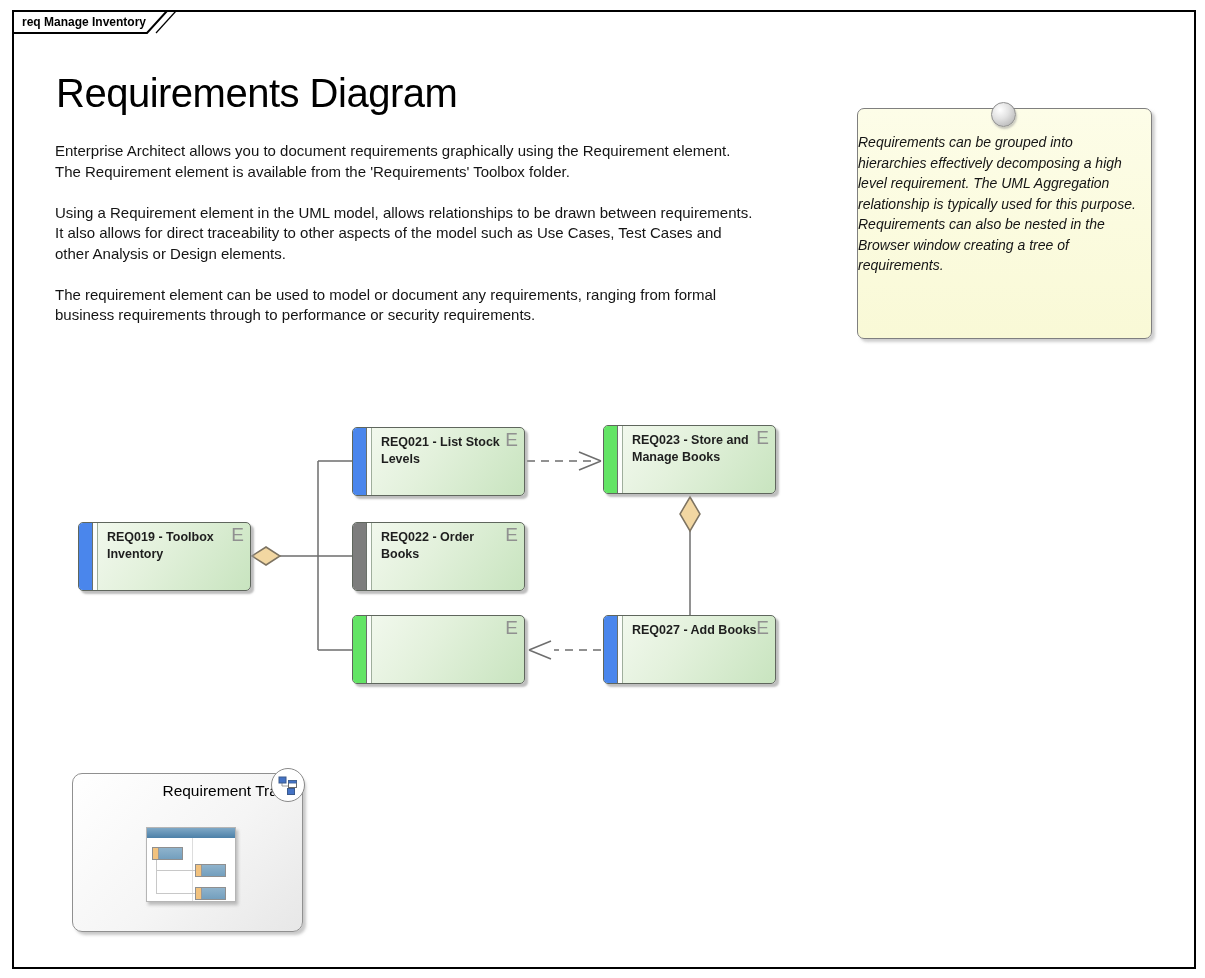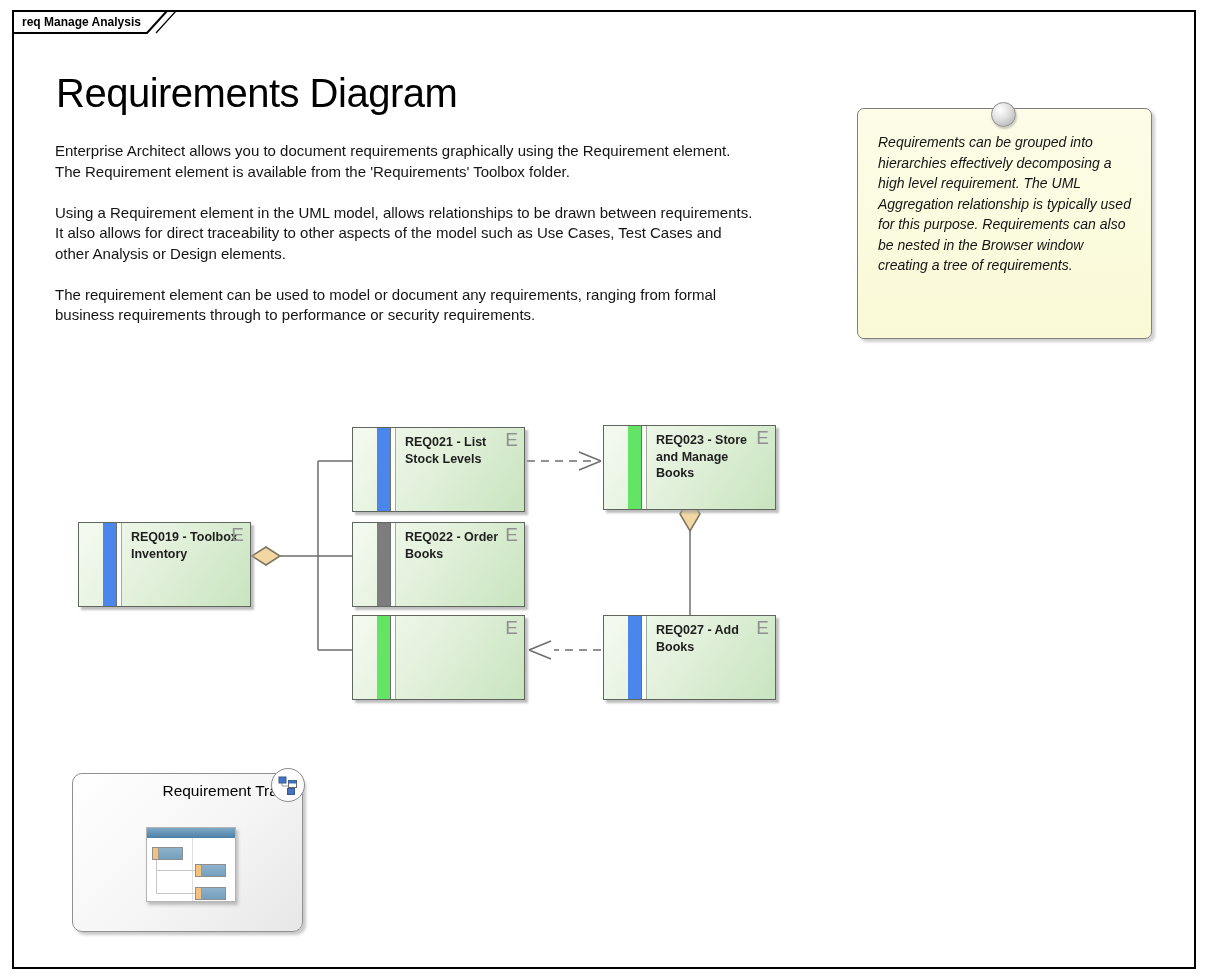--- a/index.html
+++ b/index.html
@@ -17,31 +17,31 @@
               color:#000;letter-spacing:-0.5px;}
   .intro{position:absolute;left:55px;top:141px;width:705px;font-size:15px;
          line-height:20.5px;color:#141414;}
   .intro p{margin:0 0 20.5px 0;}
 
   
   .note{position:absolute;left:857px;top:108px;width:295px;height:231px;
         background:linear-gradient(#FDFDE8,#F9F9D6);
         border:1.5px solid #7F7F7F;border-radius:7px;
         box-shadow:3px 3px 3px rgba(165,165,165,.55);
-        box-sizing:border-box;padding:23px 14px 0 20px;}
+        box-sizing:border-box;padding:23px 14px 0 0;}
   .note-text{font-size:14px;line-height:20.5px;font-style:italic;color:#141414;}
   .note-pin{position:absolute;left:991px;top:102px;width:23px;height:23px;border-radius:50%;
             background:radial-gradient(circle at 35% 30%,#ffffff 0%,#e3e3e3 40%,#a9a9a9 100%);
             border:1px solid #8f8f8f;box-shadow:1px 2px 2px rgba(150,150,150,.5);}
 
   
-  .req-box{position:absolute;width:173px;height:85px;box-sizing:border-box;
-           display:flex;border:1.5px solid #5F665D;border-radius:0;overflow:hidden;
+  .req-box{position:absolute;width:173px;height:69px;box-sizing:border-box;
+           display:flex;border:1.5px solid #5F665D;border-radius:5px;overflow:hidden;
            background:linear-gradient(125deg,#F5FAF1 0%,#E3F1DC 45%,#C8E4BF 100%);
-           box-shadow:3px 3px 2px rgba(155,155,155,.65);padding-left:24px;}
+           box-shadow:3px 3px 2px rgba(155,155,155,.65);}
   .req-bar{width:13px;flex:0 0 13px;border-right:1px solid #6a706a;}
   .req-sep{width:4px;flex:0 0 4px;background:#FCFEFB;border-right:1px solid #9FAE9C;}
   .req-body{position:relative;flex:1;}
   .req-label{padding:6px 6px 0 9px;max-width:130px;font-size:12.5px;line-height:16.5px;
              font-weight:bold;color:#1E1E1E;}
   .req-e{position:absolute;top:1px;right:6px;font-size:19px;font-weight:400;color:#909090;}
 
   
   .traces{position:absolute;left:72px;top:773px;width:231px;height:159px;box-sizing:border-box;
           background:linear-gradient(135deg,#ffffff 0%,#f5f5f5 55%,#e7e7e7 100%);
@@ -81,21 +81,21 @@
     <path d="M690,530 V615" fill="none" stroke="#6E6E6E" stroke-width="1.5"></path>
     <polygon points="690,497 700,514 690,531 680,514" fill="#F2D7A2" stroke="#7D7361" stroke-width="1.5"></polygon>
 
     <path d="M527,461 H596" fill="none" stroke="#6E6E6E" stroke-width="1.5" stroke-dasharray="8 6"></path>
     <path d="M601,461 L579,452 M601,461 L579,470" fill="none" stroke="#6E6E6E" stroke-width="1.5"></path>
 
     <path d="M601,650 H554" fill="none" stroke="#6E6E6E" stroke-width="1.5" stroke-dasharray="8 6"></path>
     <path d="M529,650 L551,641 M529,650 L551,659" fill="none" stroke="#6E6E6E" stroke-width="1.5"></path>
   </svg>
 
-  <div class="tab-label">req Manage Analysis</div>
+  <div class="tab-label">req Manage Inventory</div>
 
   <div class="page-title">Requirements Diagram</div>
   <div class="intro">
     <p>Enterprise Architect allows you to document requirements graphically using the Requirement element. The Requirement element is available from the 'Requirements' Toolbox folder.</p>
     <p>Using a Requirement element in the UML model, allows relationships to be drawn between requirements. It also allows for direct traceability to other aspects of the model such as Use Cases, Test Cases and other Analysis or Design elements.</p>
     <p>The requirement element can be used to model or document any requirements, ranging from formal business requirements through to performance or security requirements.</p>
   </div>
 
   <div class="note">
     <div class="note-text">Requirements can be grouped into hierarchies effectively decomposing a high level requirement. The UML Aggregation relationship is typically used for this purpose. Requirements can also be nested in the Browser window creating a tree of requirements.</div>

